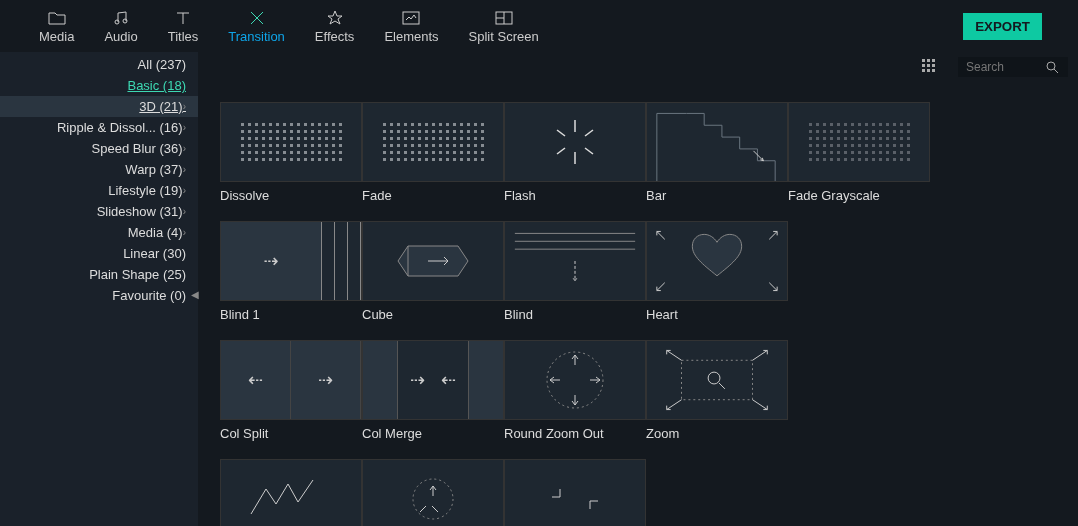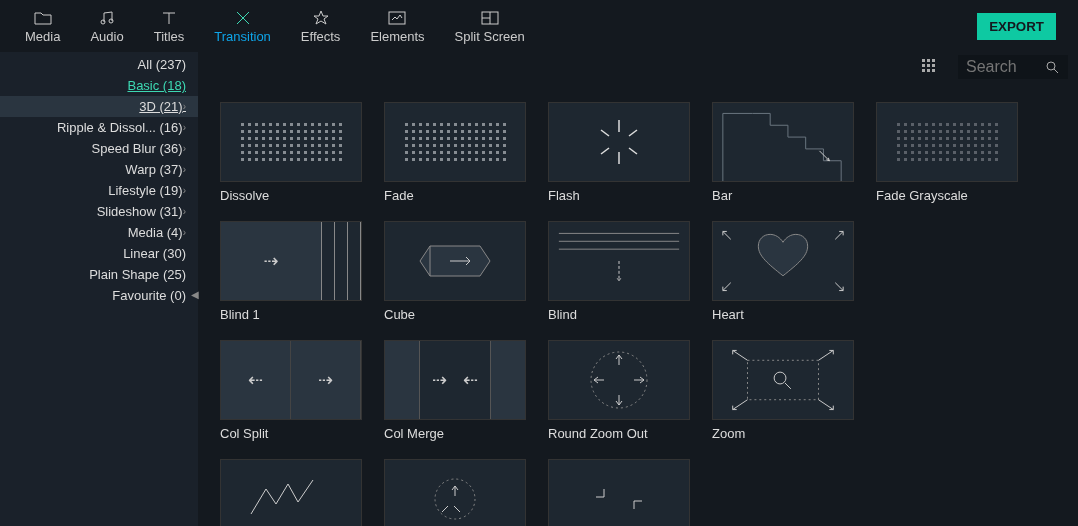--- a/index.html
+++ b/index.html
@@ -1,37 +1,37 @@
 <!DOCTYPE html>
 <html><head>
 <meta charset="utf-8">
 <style>
 *{margin:0;padding:0;box-sizing:border-box}
 body{background:#14191f;color:#fff;font-family:sans-serif;font-size:13px;width:1078px;height:526px;overflow:hidden}
-.top-tabs{display:flex;align-items:center;padding:5px 10px;background:#14191f;height:52px}
+.top-tabs{display:flex;align-items:center;padding:5px 24px;background:#14191f;height:52px}
 .tab{display:flex;flex-direction:column;align-items:center;padding:5px 15px;cursor:pointer;color:#ccc}
 .tab.active{color:#0ea5e9}
 .tab-icon{height:18px;display:flex;align-items:center;justify-content:center;margin-bottom:2px}
 .spacer{flex:1}
 .export-btn{background:#0ec9a2;color:#14191f;font-weight:bold;padding:6px 12px;border:none;cursor:pointer;margin-right:12px}
 .main{display:flex;height:474px}
 .sidebar{width:198px;background:#1a212a;overflow:auto;padding-top:2px}
 .side-item{display:flex;align-items:center;justify-content:flex-end;padding:3px 12px;cursor:pointer;color:#ddd}
 .side-item.link{color:#3dd9b3;text-decoration:underline}
 .side-item.sel{background:#2a3540;text-decoration:underline}
 .chev{color:#888;font-size:10px}
 .content{flex:1;position:relative}
 .drag{position:absolute;left:-7px;top:50%;color:#888;font-size:10px}
 .content-top{display:flex;align-items:center;justify-content:flex-end;padding:6px 10px;height:30px}
 .grid-icon{width:16px;height:16px;margin-right:20px;display:grid;grid-template-columns:repeat(3,3px);grid-template-rows:repeat(3,3px);gap:2px}
 .grid-icon span{background:#aaa}
 .search{display:flex;align-items:center;background:#0f1419;padding:3px 8px;width:110px}
-.search input{background:transparent;border:none;color:#ccc;outline:none;width:80px;font-size:16px}
+.search input{background:transparent;border:none;color:#ccc;outline:none;width:80px;font-size:12px}
 .grid{padding:20px 22px;height:444px;overflow:auto}
-.row{display:flex;gap:22px;margin-bottom:18px}
+.row{display:flex;margin-bottom:18px}
 .card{width:142px}
 .thumb{width:142px;height:80px;background:#1e2730;border:1px solid #333;display:flex;align-items:center;justify-content:center;position:relative;overflow:hidden}
 .label{margin-top:6px;color:#ddd;font-size:13px}
 
 .dots{display:grid;grid-template-columns:repeat(15,3px);grid-template-rows:repeat(6,3px);gap:4px}
 .dots i{background:#868c92;width:3px;height:3px}
 .dots.gray i{background:#5a6068}
 .stairs{stroke:#6b7680;fill:none;stroke-width:1}
 .split{display:flex;width:100%;height:100%}
 .split>div{flex:1;display:flex;align-items:center;justify-content:center;background:#2a3540;border-right:1px solid #444}

